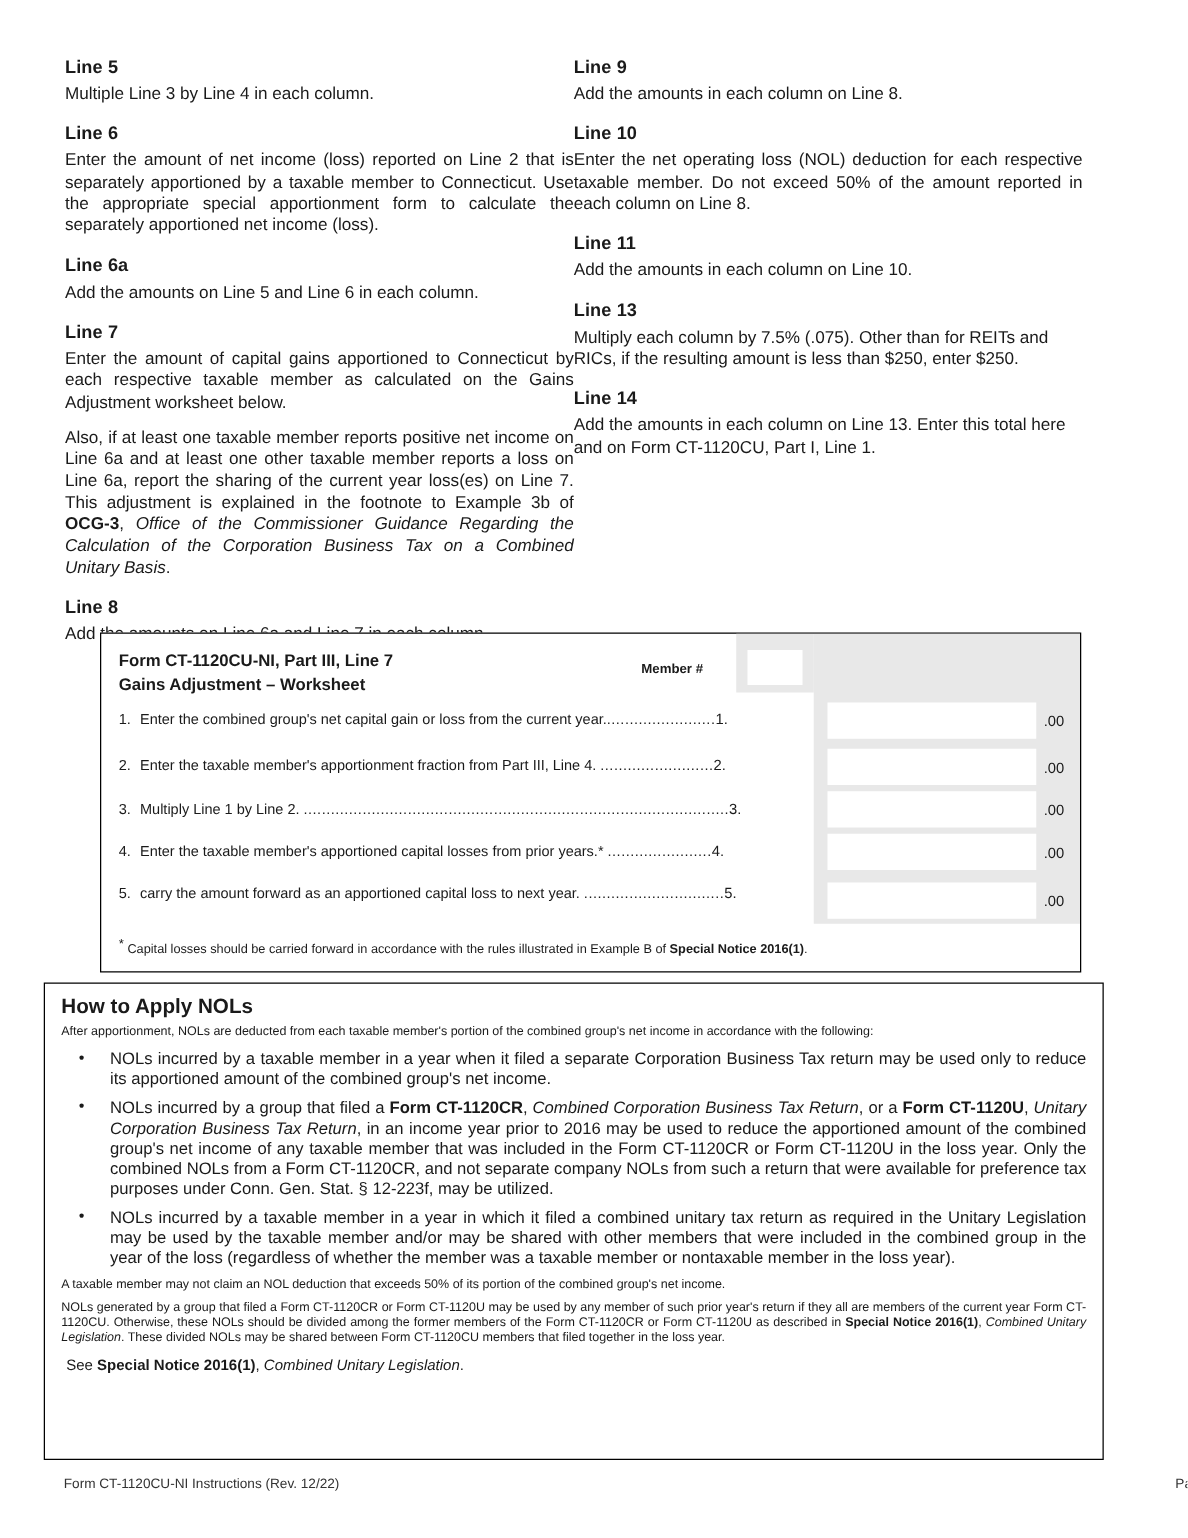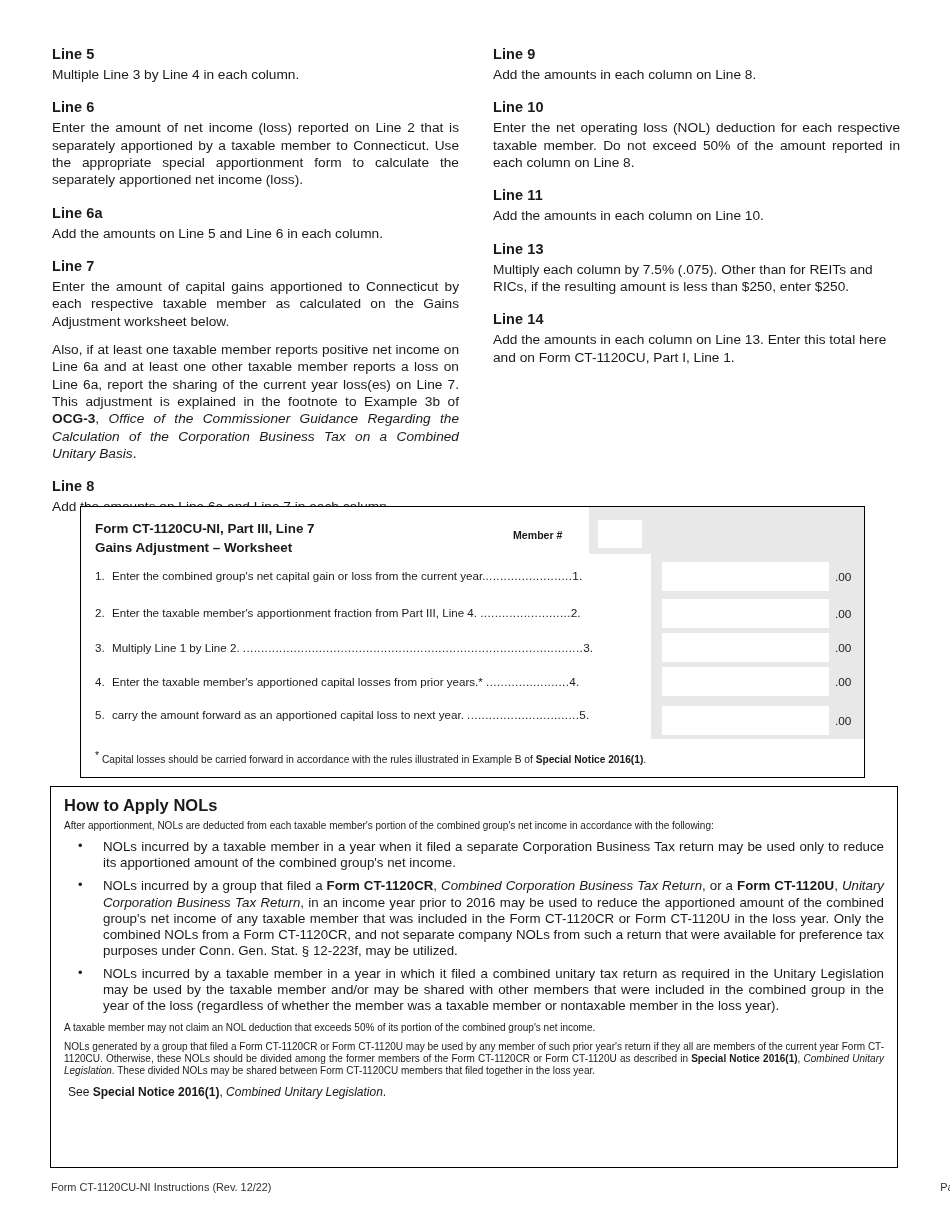--- a/index.html
+++ b/index.html
@@ -20,21 +20,20 @@
     left: 0; top: 0;
     width: 950px; height: 1230px;
   }
 
   
   .cols {
     position: absolute;
     left: 52px; top: 46px;
     width: 848px;
     display: flex;
-    gap: 34px;
   }
   .col { width: 407px; }
 
   .lbl-head {
     font-size: 14.5px;
     font-weight: bold;
     margin: 0 0 4px 0;
     letter-spacing: 0.1px;
   }
   .lbl-head.spaced { margin-top: 16px; }
@@ -118,21 +117,21 @@
   .ws-footnote {
     position: absolute;
     left: 14px; top: 242px;
     font-size: 10.2px;
   }
   .ws-footnote sup { font-size: 10.5px; }
 
   
   .nolbox {
     position: absolute;
-    left: 50px; top: 786px;
+    left: 35px; top: 786px;
     width: 848px; height: 382px;
     border: 1.7px solid #000;
     background: #fff;
     padding: 9px 13px 0 13px;
   }
   .nol-title {
     font-size: 16.5px;
     font-weight: bold;
     margin: 0 0 5px 0;
   }

